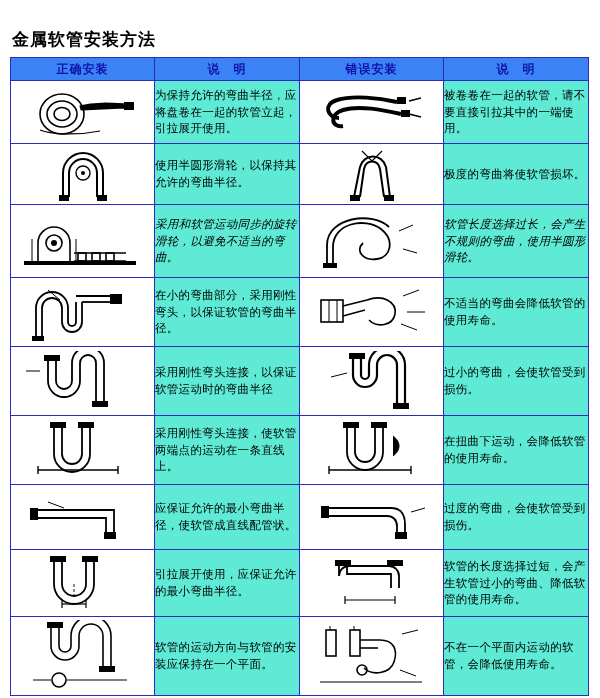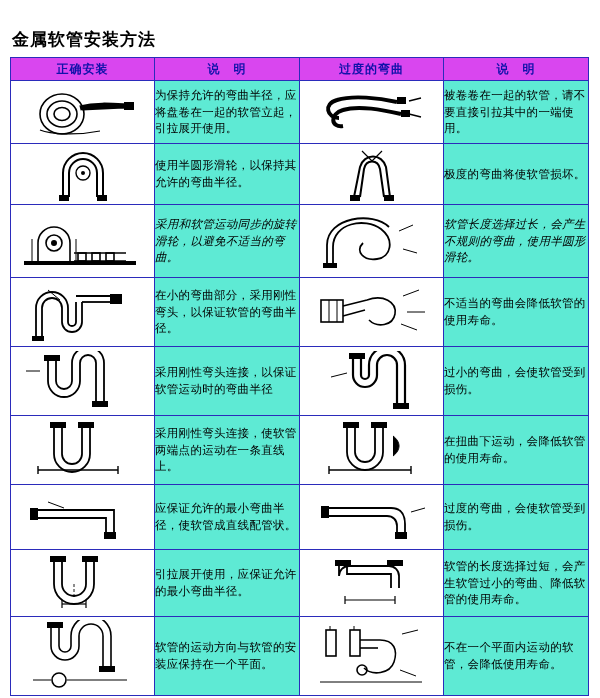--- a/index.html
+++ b/index.html
@@ -34,21 +34,21 @@
     width: 578px;
     table-layout: fixed;
     border: 1px solid #2b2bbb;
   }
   table.main td, table.main th {
     border: 1px solid #2b2bbb;
     padding: 0;
     vertical-align: middle;
   }
   thead th {
-    background: #d946ef;
+    background: #3b82f6;
     color: #1111aa;
     font-size: 12px;
     font-weight: bold;
     height: 22px;
     letter-spacing: 1px;
   }
   col.img { width: 144px; }
   col.txt { width: 145px; }
 
   td.imgcell {
@@ -92,21 +92,21 @@
     <colgroup>
       <col class="img">
         <col class="txt">
         <col class="img">
         <col class="txt">
     </colgroup>
     <thead>
       <tr>
         <th>正确安装</th>
         <th>说　明</th>
-        <th>过度的弯曲</th>
+        <th>错误安装</th>
         <th>说　明</th>
       </tr>
     </thead>
     <tbody>
 
       <tr class="row-1">
         <td class="imgcell">
           <svg class="figure" width="126" height="56" viewBox="0 0 126 56">
             <g fill="none" stroke="#000" stroke-width="1.6">
               <ellipse cx="42" cy="30" rx="22" ry="20"></ellipse>

